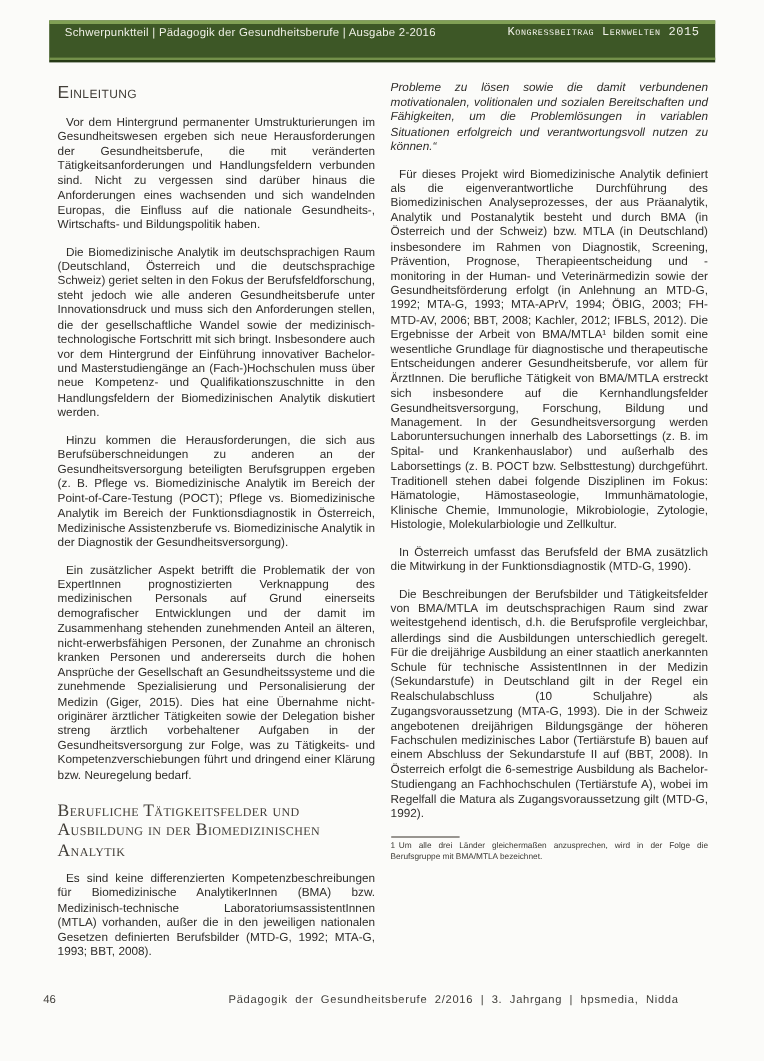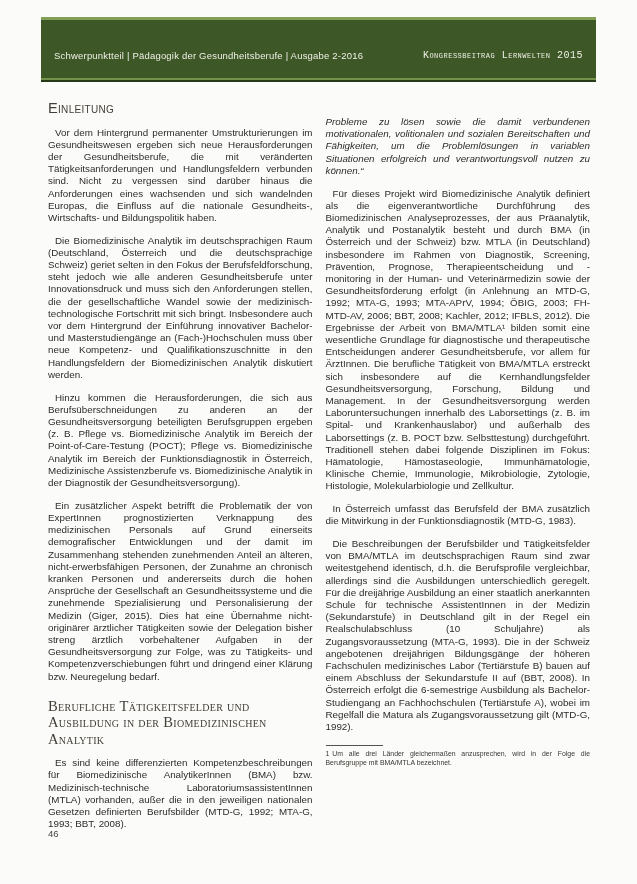--- a/index.html
+++ b/index.html
@@ -13,22 +13,22 @@
   }
   .page { width: 637px; height: 884px; position: relative; overflow: hidden; }
 
   
   .topbar { margin: 17px 41px 0 41px; border-bottom: 2px solid #263a17; }
   .topbar-inner {
     background: #3d5726;
     border-top: 3px solid #81a055;
     border-bottom: 2px solid #73914a;
     height: 24px;
-    display: flex; align-items: flex-end; justify-content: space-between;
-    padding: 17px 13px;
+    display: flex; align-items: flex-start; justify-content: space-between;
+    padding: 2px 13px;
   }
   .topbar-left {
     font-size: 9.5px; color: #eff0e6; letter-spacing: 0.2px;
   }
   .topbar-right {
     font-size: 10px; color: #eff0e6; font-variant: small-caps; letter-spacing: 0.5px; font-family: Liberation Mono, monospace;
   }
 
   
   .content {
@@ -45,38 +45,38 @@
     font-variant: small-caps;
     font-weight: 500;
     font-size: 14.6px; line-height: 16.5px;
     color: #423e38;
     letter-spacing: 0.3px;
     margin: 2px 0 10px 0;
     text-align: left;
   }
   h2.spaced { margin-top: 15px; font-family: Liberation Serif, serif; }
   .col p { margin: 0 0 10.5px 0; text-indent: 7px; }
-  .col p.noindent { text-indent: 0; margin-top: 18px; }
+  .col p.noindent { text-indent: 0; }
   .italic { font-style: italic; }
 
   
   .footnote-rule {
     width: 57px; height: 0;
     border-top: 1px solid #56514b;
     margin: 12px 0 4px 0;
   }
   .footnote {
     font-size: 6.9px; line-height: 8.6px;
     color: #3b3833; text-align: justify;
   }
   .footnote .fn-marker { padding-right: 3px; }
 
   
   .footer {
-    position: absolute; left: 48px; right: 47px; top: 828px;
+    position: absolute; left: 36px; right: 47px; top: 828px;
     display: flex; align-items: flex-start;
   }
   .footer-page { width: 130px; font-size: 9.5px; color: #45433f; }
   .footer-journal {
     flex: 1; text-align: center;
     font-size: 9.3px; letter-spacing: 0.6px; word-spacing: 3px;
     color: #3f3d39;
   }
 </style>
 </head>
@@ -99,26 +99,27 @@
       <p>Die Biomedizinische Analytik im deutschsprachigen Raum (Deutschland, Österreich und die deutschsprachige Schweiz) geriet selten in den Fokus der Berufsfeldforschung, steht jedoch wie alle anderen Gesundheitsberufe unter Innovationsdruck und muss sich den Anforderungen stellen, die der gesellschaftliche Wandel sowie der medizinisch-technologische Fortschritt mit sich bringt. Insbesondere auch vor dem Hintergrund der Einführung innovativer Bachelor- und Masterstudiengänge an (Fach-)Hochschulen muss über neue Kompetenz- und Qualifikationszuschnitte in den Handlungsfeldern der Biomedizinischen Analytik diskutiert werden.</p>
       <p>Hinzu kommen die Herausforderungen, die sich aus Berufsüberschneidungen zu anderen an der Gesundheitsversorgung beteiligten Berufsgruppen ergeben (z. B. Pflege vs. Biomedizinische Analytik im Bereich der Point-of-Care-Testung (POCT); Pflege vs. Biomedizinische Analytik im Bereich der Funktionsdiagnostik in Österreich, Medizinische Assistenzberufe vs. Biomedizinische Analytik in der Diagnostik der Gesundheitsversorgung).</p>
       <p>Ein zusätzlicher Aspekt betrifft die Problematik der von ExpertInnen prognostizierten Verknappung des medizinischen Personals auf Grund einerseits demografischer Entwicklungen und der damit im Zusammenhang stehenden zunehmenden Anteil an älteren, nicht-erwerbsfähigen Personen, der Zunahme an chronisch kranken Personen und andererseits durch die hohen Ansprüche der Gesellschaft an Gesundheitssysteme und die zunehmende Spezialisierung und Personalisierung der Medizin (Giger, 2015). Dies hat eine Übernahme nicht-originärer ärztlicher Tätigkeiten sowie der Delegation bisher streng ärztlich vorbehaltener Aufgaben in der Gesundheitsversorgung zur Folge, was zu Tätigkeits- und Kompetenzverschiebungen führt und dringend einer Klärung bzw. Neuregelung bedarf.</p>
       <h2 class="spaced">Berufliche Tätigkeitsfelder und Ausbildung in der Biomedizinischen Analytik</h2>
       <p>Es sind keine differenzierten Kompetenzbeschreibungen für Biomedizinische AnalytikerInnen (BMA) bzw. Medizinisch-technische LaboratoriumsassistentInnen (MTLA) vorhanden, außer die in den jeweiligen nationalen Gesetzen definierten Berufsbilder (MTD-G, 1992; MTA-G, 1993; BBT, 2008).</p>
     </div>
 
     <div class="col">
       <p class="noindent italic">Probleme zu lösen sowie die damit verbundenen motivationalen, volitionalen und sozialen Bereitschaften und Fähigkeiten, um die Problemlösungen in variablen Situationen erfolgreich und verantwortungsvoll nutzen zu können.“</p>
       <p>Für dieses Projekt wird Biomedizinische Analytik definiert als die eigenverantwortliche Durchführung des Biomedizinischen Analyseprozesses, der aus Präanalytik, Analytik und Postanalytik besteht und durch BMA (in Österreich und der Schweiz) bzw. MTLA (in Deutschland) insbesondere im Rahmen von Diagnostik, Screening, Prävention, Prognose, Therapieentscheidung und -monitoring in der Human- und Veterinärmedizin sowie der Gesundheitsförderung erfolgt (in Anlehnung an MTD-G, 1992; MTA-G, 1993; MTA-APrV, 1994; ÖBIG, 2003; FH-MTD-AV, 2006; BBT, 2008; Kachler, 2012; IFBLS, 2012). Die Ergebnisse der Arbeit von BMA/MTLA¹ bilden somit eine wesentliche Grundlage für diagnostische und therapeutische Entscheidungen anderer Gesundheitsberufe, vor allem für ÄrztInnen. Die berufliche Tätigkeit von BMA/MTLA erstreckt sich insbesondere auf die Kernhandlungsfelder Gesundheitsversorgung, Forschung, Bildung und Management. In der Gesundheitsversorgung werden Laboruntersuchungen innerhalb des Laborsettings (z. B. im Spital- und Krankenhauslabor) und außerhalb des Laborsettings (z. B. POCT bzw. Selbsttestung) durchgeführt. Traditionell stehen dabei folgende Disziplinen im Fokus: Hämatologie, Hämostaseologie, Immunhämatologie, Klinische Chemie, Immunologie, Mikrobiologie, Zytologie, Histologie, Molekularbiologie und Zellkultur.</p>
-      <p>In Österreich umfasst das Berufsfeld der BMA zusätzlich die Mitwirkung in der Funktionsdiagnostik (MTD-G, 1983).</p>
+      <p>In Österreich umfasst das Berufsfeld der BMA zusätzlich die Mitwirkung in der Funktionsdiagnostik (MTD-G, 1990).</p>
       <p>Die Beschreibungen der Berufsbilder und Tätigkeitsfelder von BMA/MTLA im deutschsprachigen Raum sind zwar weitestgehend identisch, d.h. die Berufsprofile vergleichbar, allerdings sind die Ausbildungen unterschiedlich geregelt. Für die dreijährige Ausbildung an einer staatlich anerkannten Schule für technische AssistentInnen in der Medizin (Sekundarstufe) in Deutschland gilt in der Regel ein Realschulabschluss (10 Schuljahre) als Zugangsvoraussetzung (MTA-G, 1993). Die in der Schweiz angebotenen dreijährigen Bildungsgänge der höheren Fachschulen medizinisches Labor (Tertiärstufe B) bauen auf einem Abschluss der Sekundarstufe II auf (BBT, 2008). In Österreich erfolgt die 6-semestrige Ausbildung als Bachelor-Studiengang an Fachhochschulen (Tertiärstufe A), wobei im Regelfall die Matura als Zugangsvoraussetzung gilt (MTD-G, 1992).</p>
 
       <div class="footnote-rule"></div>
       <div class="footnote"><span class="fn-marker">1</span><span>Um alle drei Länder gleichermaßen anzusprechen, wird in der Folge die Berufsgruppe mit BMA/MTLA bezeichnet.</span></div>
     </div>
 
   </div>
 
   <div class="footer">
     <span class="footer-page">46</span>
+    <span class="footer-journal">Pädagogik der Gesundheitsberufe 2/2016 | 3. Jahrgang | hpsmedia, Nidda</span>
   </div>
 
 </div>
 
 </body></html>

